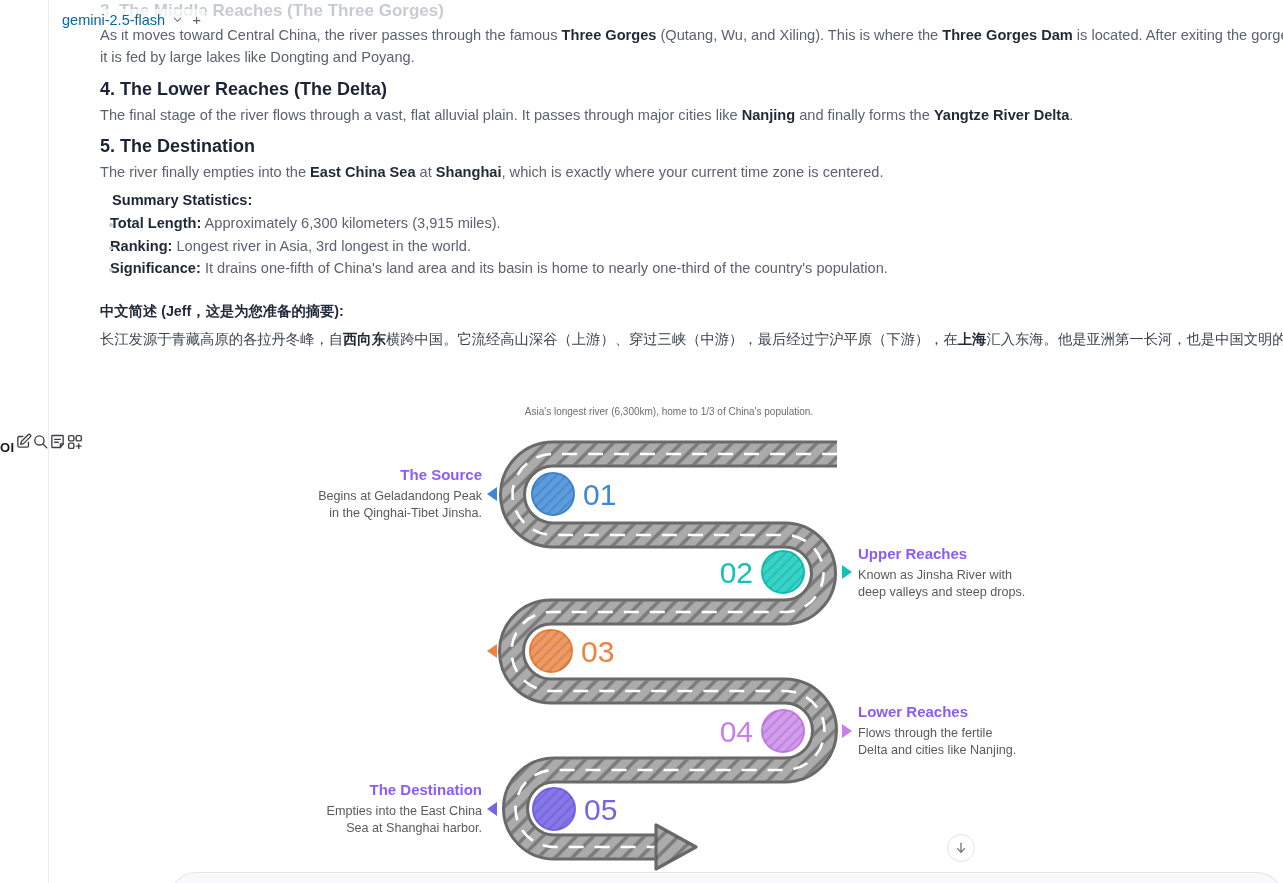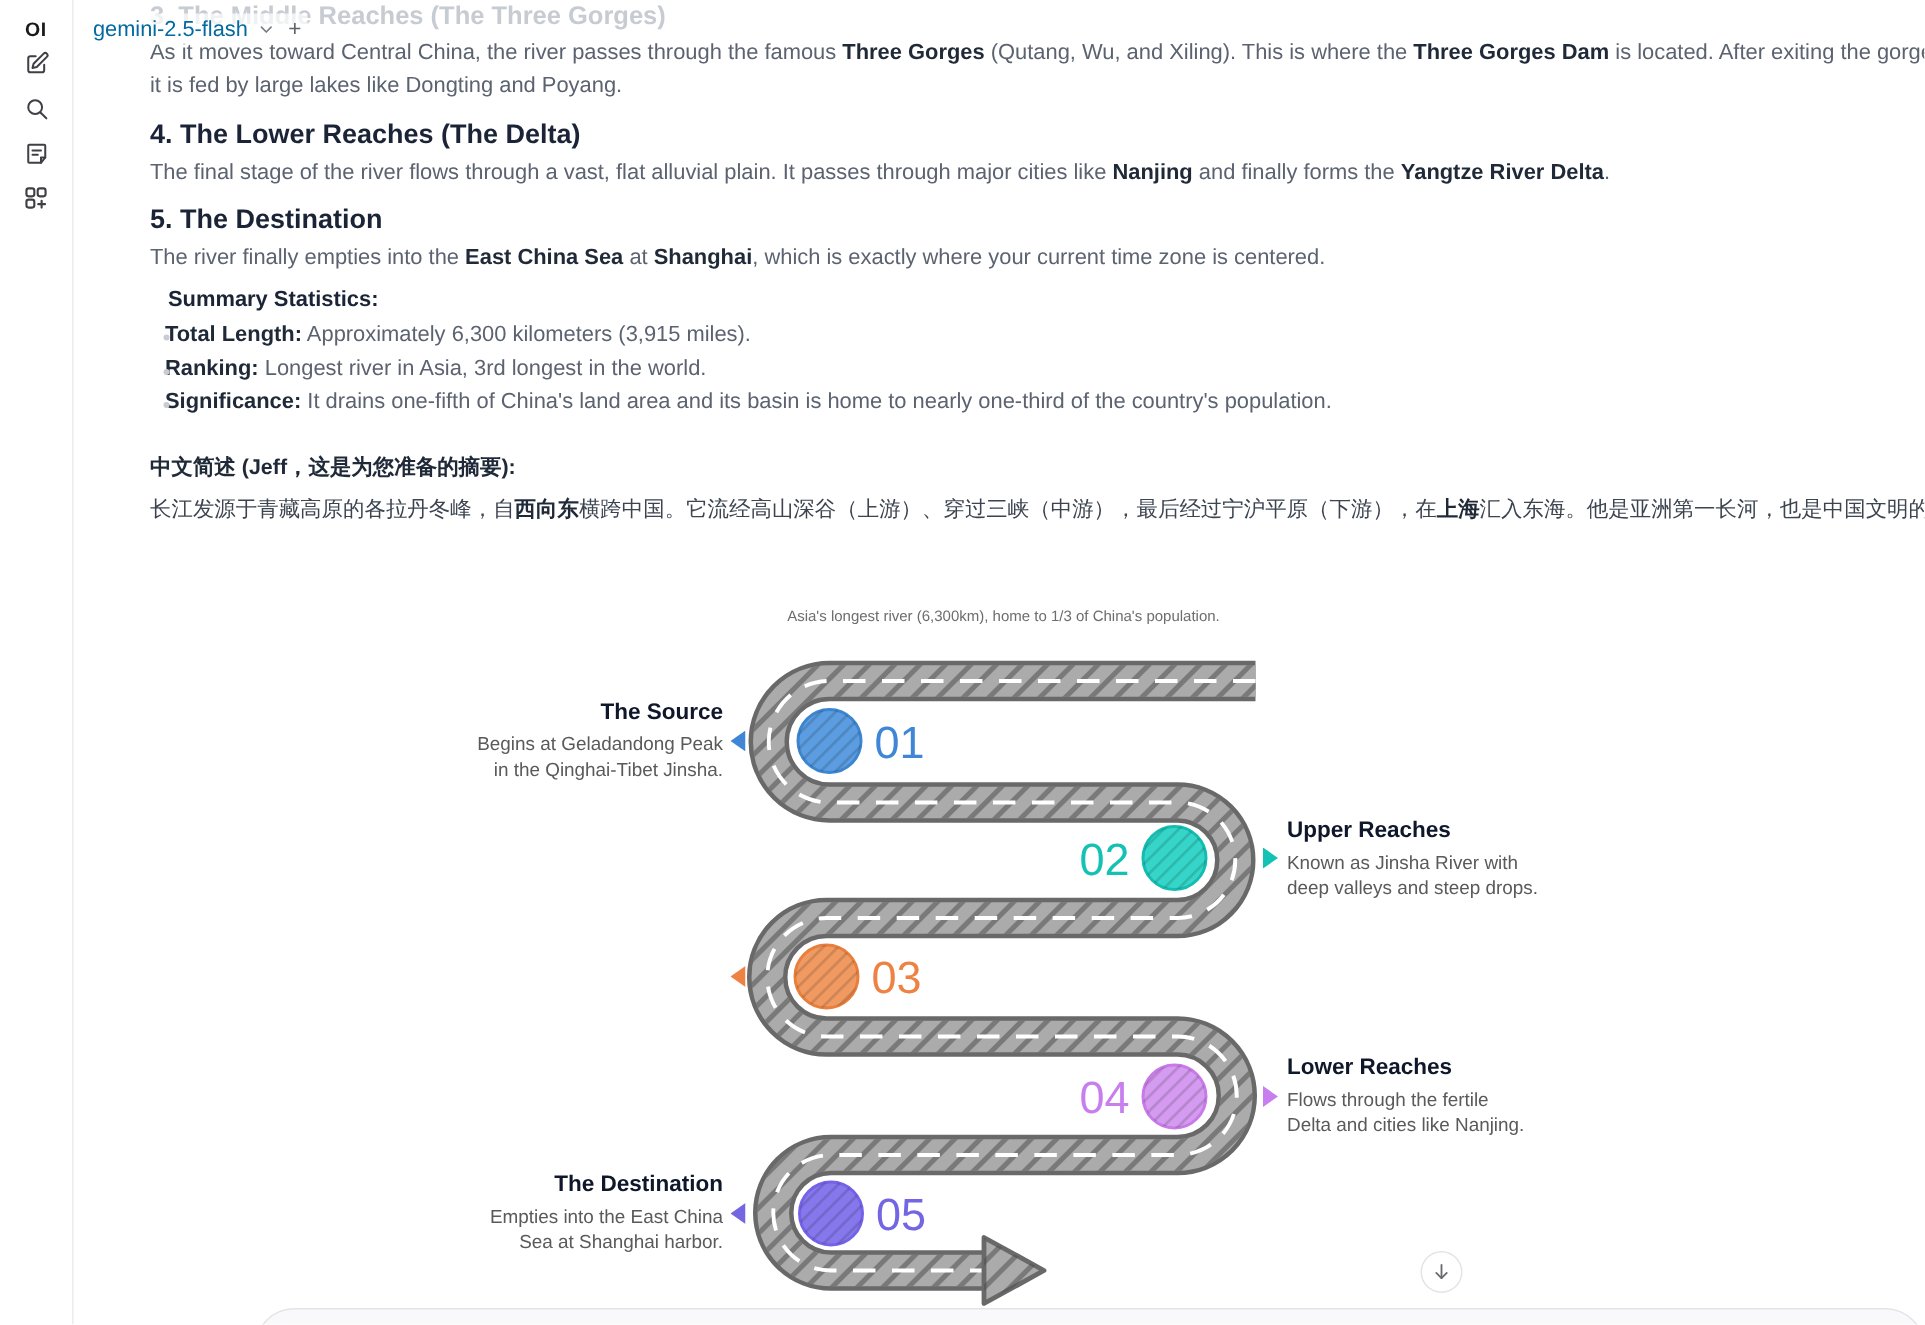--- a/index.html
+++ b/index.html
@@ -3,21 +3,21 @@
 <meta charset="utf-8">
 <style>
   * { margin:0; padding:0; box-sizing:border-box; }
   html,body { width:1283px; height:883px; overflow:hidden; background:#fff;
               font-family:"Liberation Sans","DejaVu Sans",sans-serif; }
   #app { position:relative; width:1283px; height:883px; background:#fff; }
 
   
   .sidebar { position:absolute; left:0; top:0; width:49px; height:883px;
              background:#fff; border-right:1px solid #ececee; z-index:30;
-             display:flex; flex-direction:column; align-items:center; }
+             display:flex; flex-direction:row; align-items:center; }
   .logo { margin-top:12px; font-size:13px; font-weight:700; color:#1a1a1a; letter-spacing:.5px; }
   .side-icon { width:30px; height:30px; display:flex; align-items:center; justify-content:center;
                border-radius:6px; cursor:pointer; color:#3f3f46; }
   .side-icon:nth-of-type(1){ margin-top:22px; }
   .side-icon + .side-icon { margin-top:0px; }
   .side-icon svg { stroke:#3f3f46; }
 
   
   .model-bar { position:absolute; left:58px; top:9px; z-index:25; display:flex;
                align-items:center; gap:7px; padding:2px 4px; background:rgba(255,255,255,.72); }
@@ -40,21 +40,21 @@
   .cn { font-size:14.3px; color:#3c4450; }
   .cn-h { font-size:14.3px; font-weight:700; color:#1f2937; }
 
   
   .ig-title { position:absolute; left:369px; width:600px; top:372px; text-align:center;
               font-size:21.5px; color:#3a3a3a; z-index:6; }
   .ig-sub   { position:absolute; left:369px; width:600px; top:406px; text-align:center;
               font-size:10px; color:#6d6d6d; z-index:6; }
   #river-svg { position:absolute; left:0; top:0; z-index:4; pointer-events:none; }
   .stop-label { position:absolute; z-index:6; }
-  .stop-label .t { font-size:15px; font-weight:700; color:#0f172a; margin-bottom:5px; }
+  .stop-label .t { font-size:15px; font-weight:700; color:#8b5cf6; margin-bottom:5px; }
   .stop-label .d { font-size:12.6px; color:#5a5a5a; line-height:17px; }
   .lab-right { text-align:right; }
   .lab-left  { text-align:left; }
   .tri { position:absolute; z-index:7; }
 
   
   .scroll-btn { position:absolute; left:947px; top:834px; width:28px; height:28px; z-index:20;
                 background:#fff; border:1px solid #e4e4e7; border-radius:50%;
                 display:flex; align-items:center; justify-content:center; cursor:pointer; }
   .input-bar { position:absolute; left:170px; top:872px; width:1113px; height:40px; z-index:18;

